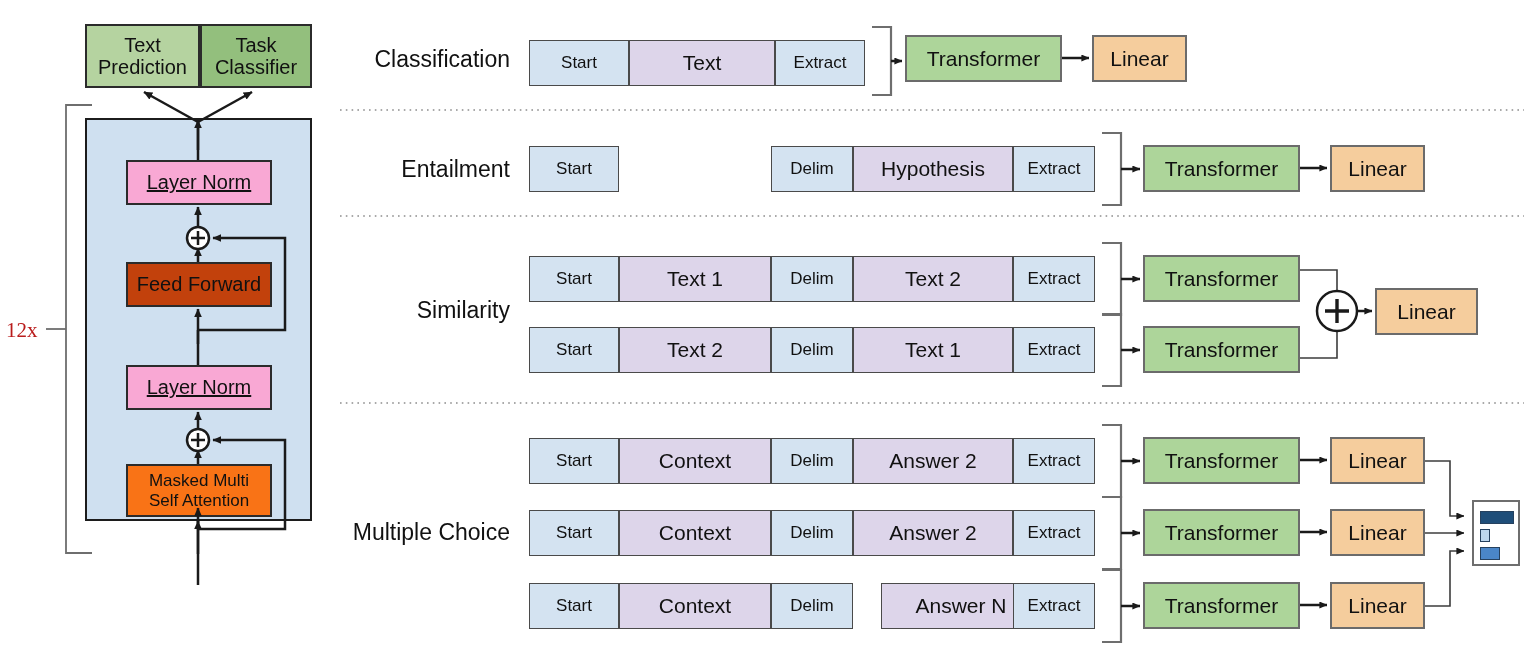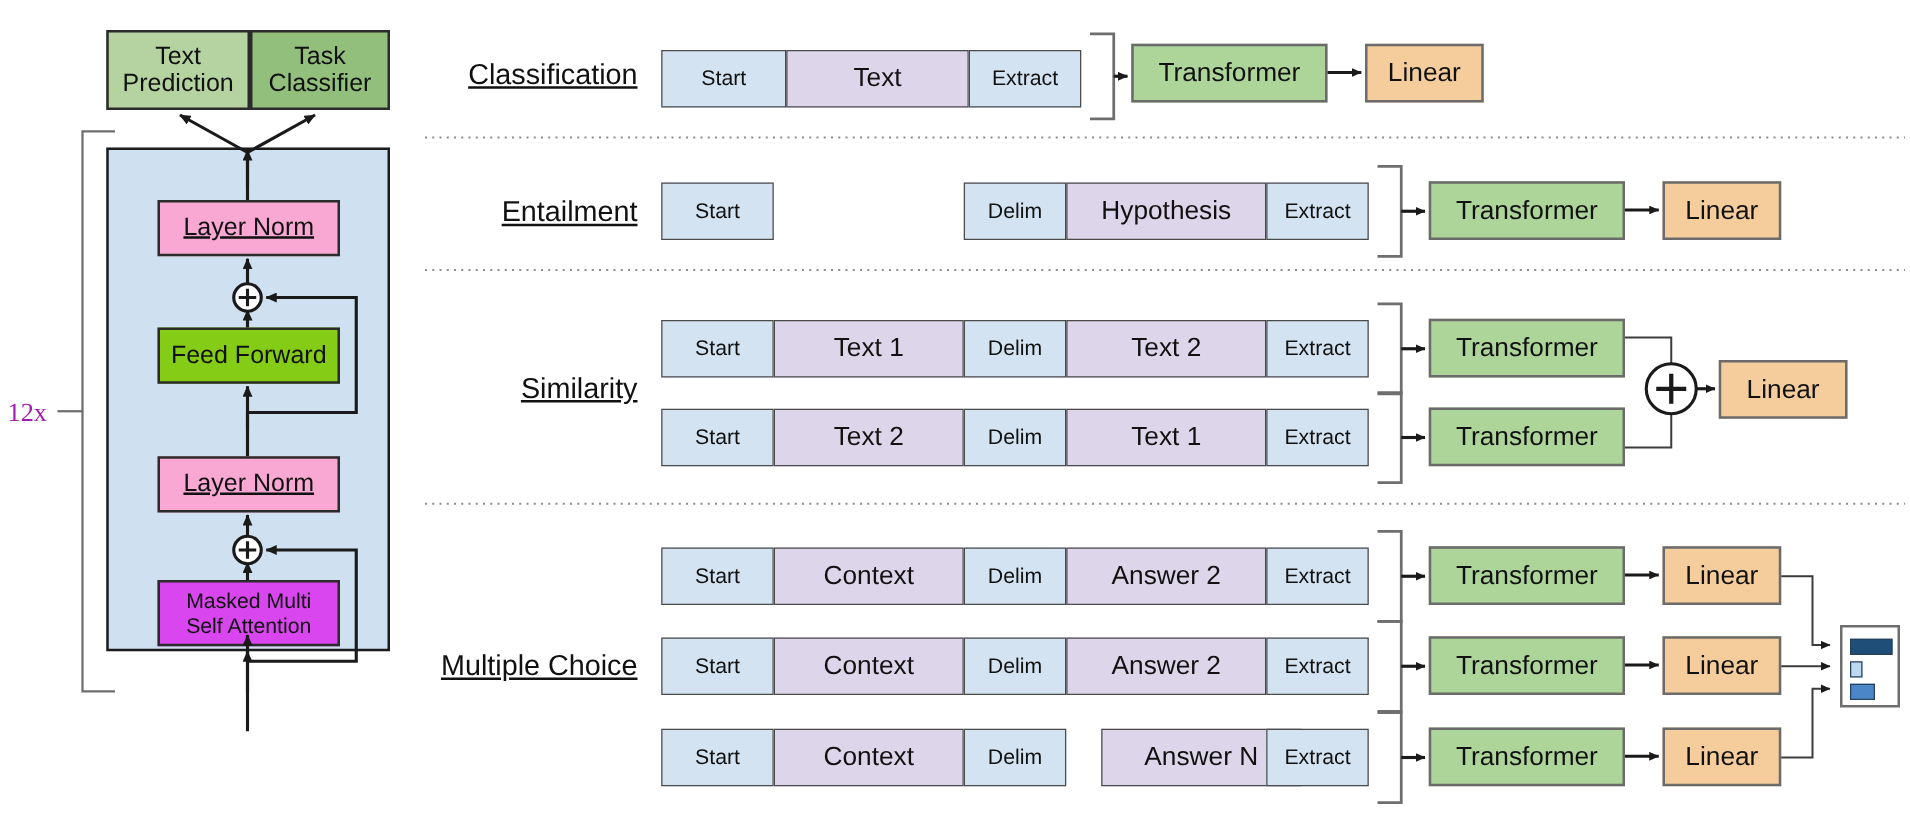--- a/index.html
+++ b/index.html
@@ -19,33 +19,33 @@
     font-family:"Liberation Sans", sans-serif;
     color:#111;
     white-space:pre-line;
   }
 
   
   .c-green-l{background:#b5d3a0;}
   .c-green-d{background:#93bf7d;}
   .c-panel  {background:#cfe0f0;border-color:#1c1c1c;}
   .c-purple {background:#f9a8d4;text-decoration:underline;}
-  .c-yellow {background:#84cc16;}
-  .c-pink   {background:#d946ef;}
+  .c-yellow {background:#c2410c;}
+  .c-pink   {background:#f97316;}
   .c-orange {background:#f5cd9d;}
 
   .lbl12x{
     position:absolute;font-family:"Liberation Serif", serif;
-    font-size:21px;color:#a21caf;
+    font-size:21px;color:#b91c1c;
   }
 
   
   .tasklabel{
     position:absolute;text-align:right;
-    font-size:23px;color:#111;white-space:nowrap;text-decoration:underline;
+    font-size:23px;color:#111;white-space:nowrap;
   }
   .tok{
     position:absolute;box-sizing:border-box;
     border:1px solid #4a4a4a;
     display:flex;align-items:center;justify-content:center;
     color:#111;
   }
   .tok.special{background:#d4e3f1;}
   .tok.content{background:#ddd5ea;}
   .tok-sm{font-size:17px;}

